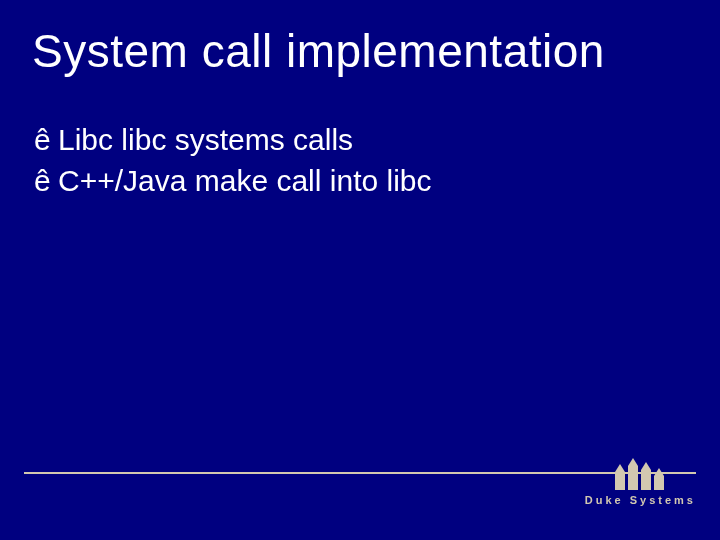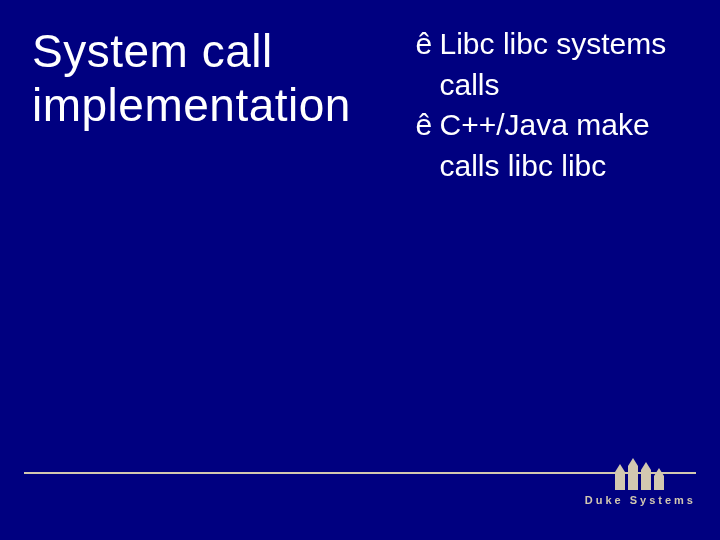--- a/index.html
+++ b/index.html
@@ -7,21 +7,21 @@
   body {
     background: #000080;
     font-family: Arial, Helvetica, sans-serif;
     position: relative;
   }
   .slide {
     width: 720px;
     height: 540px;
     padding: 24px 32px 0 32px;
     display: flex;
-    flex-direction: row;
+    flex-direction: column;
   }
   .title {
     color: #ffffff;
     font-size: 46px;
     font-weight: 400;
     margin-bottom: 42px;
     letter-spacing: 0.5px;
   }
   .bullets {
     list-style: none;
@@ -104,21 +104,21 @@
 <div class="slide">
   <h1 class="title">System call implementation</h1>
 
   <ul class="bullets">
     <li>
       <span class="marker">ê</span>
       <span>Libc libc systems calls</span>
     </li>
     <li>
       <span class="marker">ê</span>
-      <span>C++/Java make calls libc libc</span>
+      <span>C++/Java make call into libc</span>
     </li>
   </ul>
 
   <div class="footer">
     <div class="rule"></div>
     <div class="logo">
       <div class="logo-mark">
         <div class="tower t1"></div>
         <div class="tower t2"></div>
         <div class="tower t3"></div>

